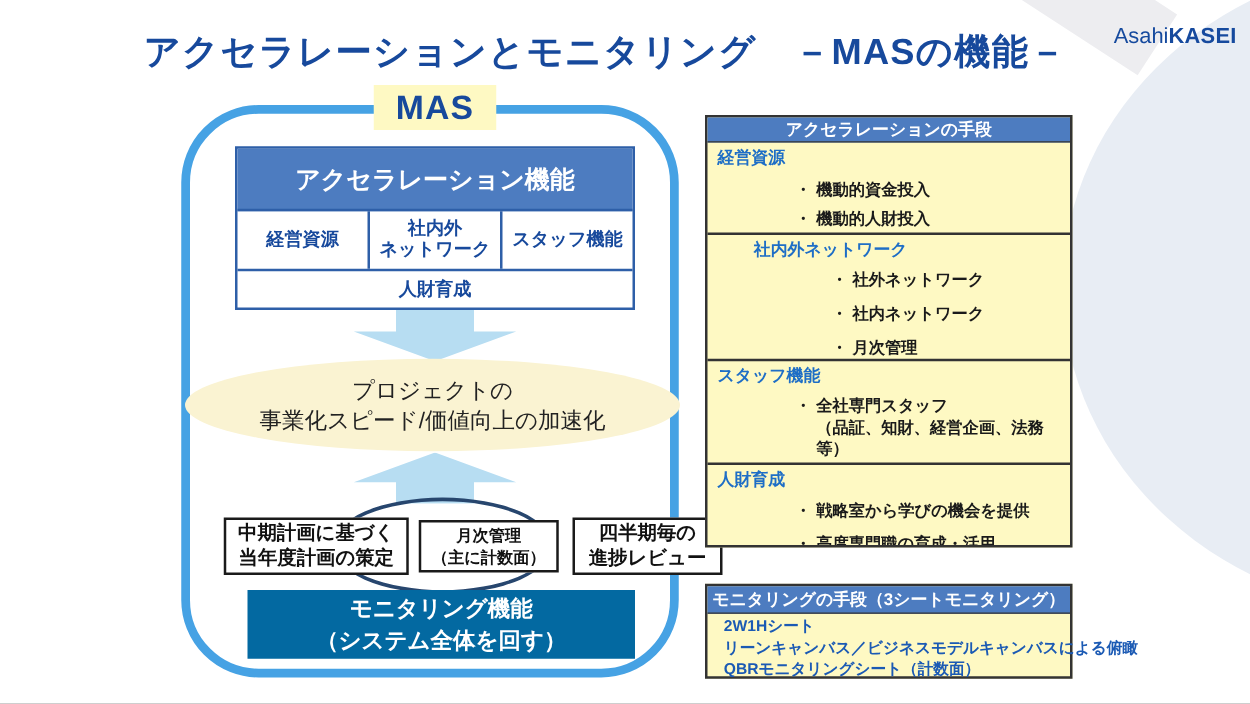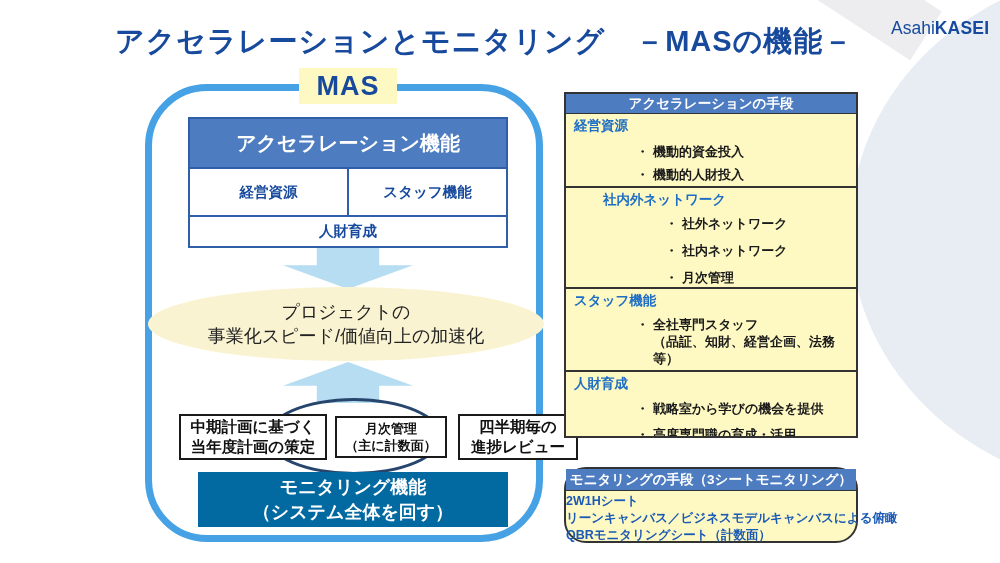--- a/index.html
+++ b/index.html
@@ -77,23 +77,23 @@
   .acc-section:last-child{border-bottom:none;}
   .sec-label{color:#1e6ec6;font-weight:bold;font-size:13.5px;padding:1px 8px 2px 8px;}
   .bullet{margin:6px 4px 6px 70px;font-size:13px;font-weight:bold;color:#1a1a1a;
     line-height:17px;white-space:pre-line;position:relative;padding-left:17px;}
   .bullet::before{content:"・";position:absolute;left:0;top:0;}
   .s1{height:75px;} .s2{height:102px;padding-left:29px;} .s3{height:83px;} .s4{height:65px;}
   .s2 .bullet{margin-top:4px;margin-bottom:10px;}
   .s3 .bullet{margin-top:4px;margin-bottom:10px;}
   .s4 .bullet{margin-top:5px;margin-bottom:9px;}
 
-  .panel-mon{top:467px;height:76px;border-radius:22px;}
+  .panel-mon{top:467px;height:76px;}
   .panel-mon .panel-header{height:21px;border-bottom:1px solid #333;}
-  .mon-body{padding:2px 0;}
+  .mon-body{padding:2px 13px;}
   .mon-item{font-size:12.5px;font-weight:bold;color:#1b5ab4;line-height:17px;white-space:nowrap;}
 </style>
 </head>
 <body>
 
 <div class="slide">
 
   <div class="bg-swoosh"></div>
   <div class="bg-circle"></div>
 
@@ -105,20 +105,22 @@
       <span class="asahi">Asahi</span><span class="kasei">KASEI</span>
     </div>
 
     <div class="mas-frame"></div>
     <div class="mas-label">MAS</div>
 
     <div class="acc-table">
       <div class="acc-header">アクセラレーション機能</div>
       <div class="acc-cells">
         <div class="acc-cell">経営資源</div>
+        <div class="acc-cell">社内外
+ネットワーク</div>
         <div class="acc-cell">スタッフ機能</div>
       </div>
       <div class="acc-footer">人財育成</div>
     </div>
 
     <div class="arrow arrow-down"></div>
 
     <div class="outcome">プロジェクトの
 事業化スピード/価値向上の加速化</div>
 

